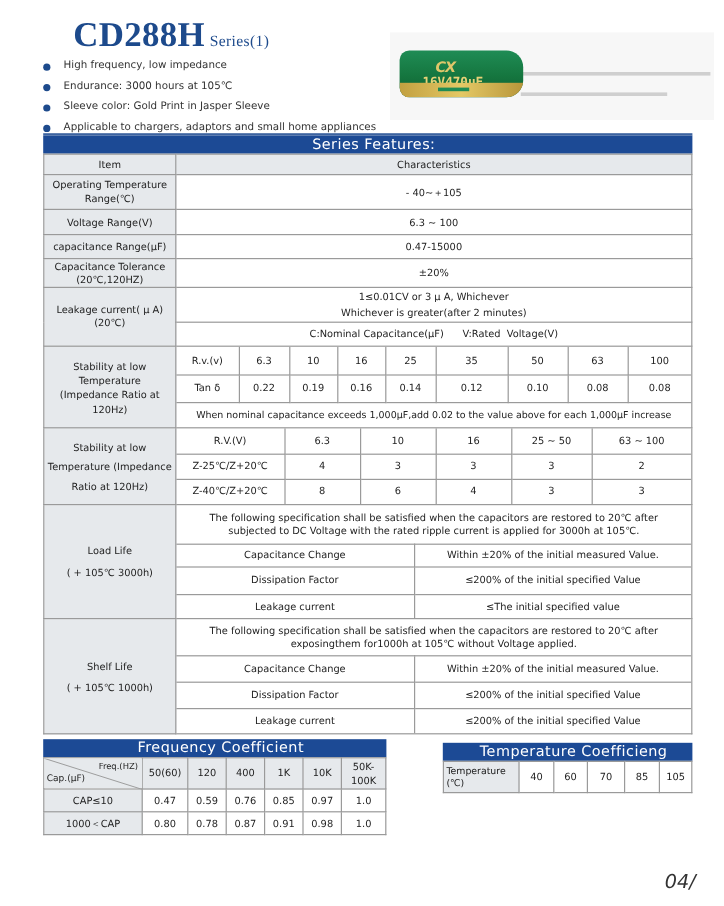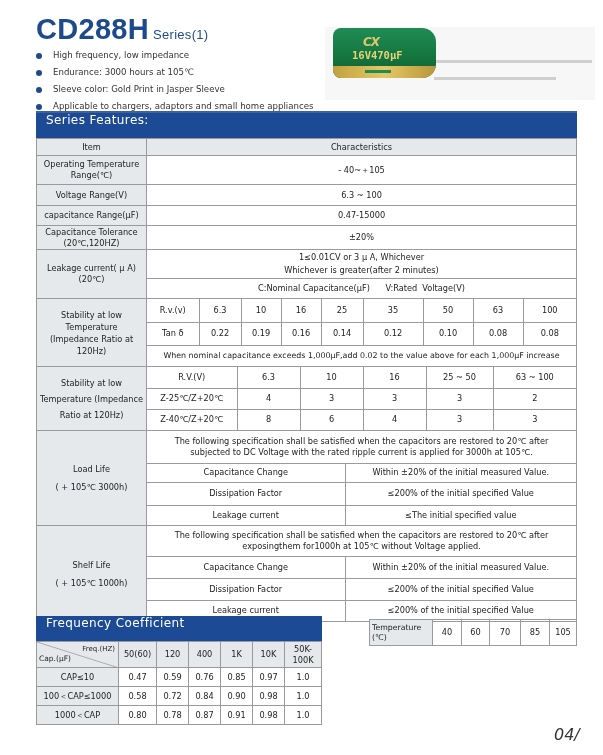--- a/index.html
+++ b/index.html
@@ -1,37 +1,37 @@
 <!DOCTYPE html>
 <html><head>
 <meta charset="utf-8">
 <style>
   * { box-sizing: border-box; margin: 0; padding: 0; }
   html, body { width: 603px; height: 755px; background: #ffffff; overflow: hidden; }
   body { position: relative; font-family: "DejaVu Sans", sans-serif; color: #222; }
 
-  .title { position: absolute; left: 36px; top: 13px; color: #1d4a8c; font-family: Liberation Sans, sans-serif; font-weight: bold; font-size: 29px; letter-spacing: 0.3px; }
+  .title { position: absolute; left: 61px; top: 13px; color: #1d4a8c; font-family: Liberation Serif, serif; font-weight: bold; font-size: 29px; letter-spacing: 0.3px; }
   .title .sub { font-size: 13px; font-weight: normal; color: #1d4a8c; margin-left: 4px; }
 
   .bullets { position: absolute; left: 36px; top: 47px; list-style: none; }
   .bullets li { font-size: 8.6px; line-height: 17px; height: 17px; display: flex; align-items: center; color: #333; }
   .bullets .dot { width: 6px; height: 6px; background: #1d4a8c; border-radius: 50%; margin-right: 11px; }
 
   .product { position: absolute; left: 325px; top: 27px; width: 270px; height: 73px; background: #f7f7f7; }
-  .cap-body { position: absolute; left: 8px; top: 1px; width: 103px; height: 50px; border-radius: 8px 14px 14px 8px; background: linear-gradient(180deg,#1f8c55 0%,#15763f 55%,#0f5e31 100%); overflow: hidden; }
+  .cap-body { position: absolute; left: 8px; top: 15px; width: 103px; height: 39px; border-radius: 8px 14px 14px 8px; background: linear-gradient(180deg,#1f8c55 0%,#15763f 55%,#0f5e31 100%); overflow: hidden; }
   .cap-gold { position: absolute; left: 0; bottom: 0; width: 100%; height: 12px; background: linear-gradient(90deg,#c2a040,#e4c865,#b8963a); }
   .cap-gold .slot { position: absolute; left: 32px; top: 4px; width: 26px; height: 3px; background: #1f8c55; }
   .cap-logo { position: absolute; left: 30px; top: 7px; color: #e0c76a; font-weight: bold; font-size: 12px; font-style: italic; letter-spacing: -1px; }
   .cap-text { position: absolute; left: 19px; top: 21px; color: #e8d277; font-family: "DejaVu Sans Mono", monospace; font-size: 10.5px; font-weight: bold; }
   .lead1 { position: absolute; left: 109px; top: 33px; width: 158px; height: 3px; background: #cfcfcf; }
   .lead2 { position: absolute; left: 109px; top: 50px; width: 122px; height: 3px; background: #cfcfcf; }
 
   .topline { position: absolute; left: 36px; top: 111px; width: 541px; height: 2px; background: #3c63a0; }
 
-  .section-bar { background: #1c4a95; color: #fff; font-family: "DejaVu Sans", sans-serif; font-size: 12px; padding-left: 10px; line-height: 15px; height: 25px; letter-spacing: 0.4px; }
+  .section-bar { background: #1c4a95; color: #fff; font-family: "DejaVu Sans", sans-serif; font-size: 12px; padding-left: 10px; line-height: 15px; height: 15px; letter-spacing: 0.4px; text-align: center; }
   .series { position: absolute; left: 36px; top: 113px; width: 541px; }
 
   table { border-collapse: collapse; width: 100%; table-layout: fixed; }
   td { border: 1px solid #9a9a9a; font-size: 8.2px; text-align: center; vertical-align: middle; color: #222; line-height: 11px; }
   td.hd { background: #e6e9ec; }
   td.item { background: #e6e9ec; }
   .main td { padding: 0 2px; }
   .inner { width: 100%; border-collapse: collapse; table-layout: fixed; }
   .inner td { border: none; border-right: 1px solid #9a9a9a; border-bottom: 1px solid #9a9a9a; }
   .inner tr:last-child td { border-bottom: none; }
@@ -321,42 +321,34 @@
     <tr>
       <td class="item">CAP≤10</td>
       <td>0.47</td>
       <td>0.59</td>
       <td>0.76</td>
       <td>0.85</td>
       <td>0.97</td>
       <td>1.0</td>
     </tr>
     <tr>
-      <td class="item">100＜CAP≤1000</td>
-      <td>0.58</td>
-      <td>0.72</td>
-      <td>0.84</td>
-      <td>0.90</td>
-      <td>0.98</td>
-      <td>1.0</td>
-    </tr>
-    <tr>
       <td class="item">1000＜CAP</td>
       <td>0.80</td>
       <td>0.78</td>
       <td>0.87</td>
       <td>0.91</td>
       <td>0.98</td>
       <td>1.0</td>
     </tr>
   </tbody>
     </table>
 </div>
 
 <div class="temp">
+  <div class="section-bar">Temperature Coefficieng</div>
   <table>
     <colgroup>
         <col style="width:63px">
         <col style="width:29px">
         <col style="width:28px">
         <col style="width:31px">
         <col style="width:29px">
         <col>
       </colgroup>
     <tbody>

